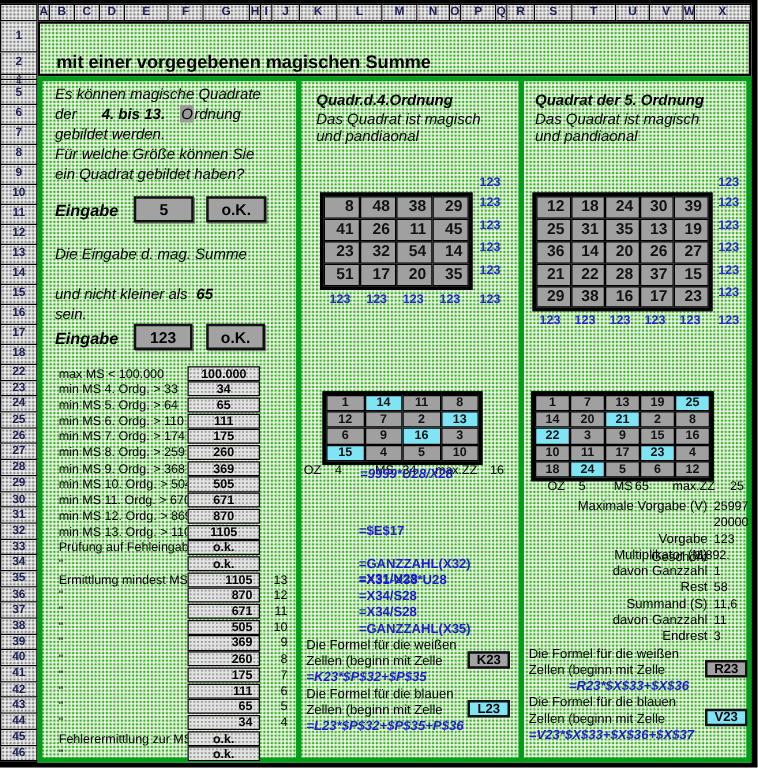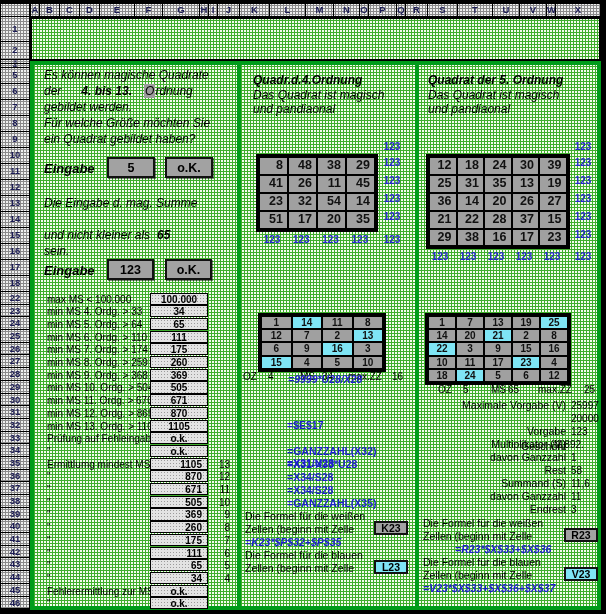--- a/index.html
+++ b/index.html
@@ -134,31 +134,32 @@
       <div class="row-h dots-gray" style="height: 12.7px; line-height: 11px;">40</div>
       <div class="row-h dots-gray" style="height: 12.7px; line-height: 11px;">41</div>
       <div class="row-h dots-gray" style="height: 12.7px; line-height: 11px;">42</div>
       <div class="row-h dots-gray" style="height: 12.7px; line-height: 11px;">43</div>
       <div class="row-h dots-gray" style="height: 12.7px; line-height: 11px;">44</div>
       <div class="row-h dots-gray" style="height: 12.7px; line-height: 11px;">45</div>
       <div class="row-h dots-gray" style="height: 12.7px; line-height: 11px;">46</div>
     </div>
 
   <div id="title-box" class="abs dots-green"></div>
+  <div class="title-line" style="top:42px;left:45px;z-index:4;">mit einer vorgegebenen magischen Summe</div>
 
   <div class="panel" style="left:30px;top:61px;width:211px;height:549px;"></div>
   <div class="panel" style="left:237px;top:61px;width:182px;height:549px;"></div>
   <div class="panel" style="left:415px;top:61px;width:186px;height:549px;"></div>
 
   <div class="abs t12 z4" style="left:44px;top:68px;">Es können magische Quadrate</div>
   <div class="abs t12 z4" style="left:44px;top:84px;">
     <span>der</span><span class="b12" style="margin-left:20px;">4. bis 13.</span><span style="margin-left:12px;"><span class="o-hi">O</span><span>rdnung</span></span>
   </div>
   <div class="abs t12 z4" style="left:44px;top:100px;">gebildet werden.</div>
-  <div class="abs t12 z4" style="left:44px;top:116px;">Für welche Größe möchten Sie</div>
+  <div class="abs t12 z4" style="left:44px;top:116px;">Für welche Größe können Sie</div>
   <div class="abs t12 z4" style="left:44px;top:132px;">ein Quadrat gebildet haben?</div>
 
   <div class="abs b13 z4" style="left:44px;top:161px;">Eingabe</div>
   <div class="abs gray-box" style="left:107px;top:157px;width:48px;height:21px;line-height:18px;">5</div>
   <div class="abs gray-box" style="left:165px;top:157px;width:48px;height:21px;line-height:18px;">o.K.</div>
 
   <div class="abs t12 z4" style="left:44px;top:196px;">Die Eingabe d. mag. Summe</div>
   <div class="abs t12 z4" style="left:44px;top:228px;">
     <span>und nicht kleiner als</span><span class="b12" style="margin-left:7px;">65</span>
   </div>
@@ -350,20 +351,21 @@
       <div class="abs formula" style="left: 287px; top: 484px;">=X34/S28</div>
       <div class="abs formula" style="left: 287px; top: 497px;">=GANZZAHL(X35)</div>
     </div>
   <div class="abs note" style="left:245px;top:510px;">Die Formel für die weißen</div>
   <div class="abs note" style="left:245px;top:523px;">Zellen (beginn mit Zelle</div>
   <div class="abs ref-box" style="left:374px;top:521px;">K23</div>
   <div class="abs formula z4" style="left:245px;top:536px;">=K23*$P$32+$P$35</div>
   <div class="abs note" style="left:245px;top:549px;">Die Formel für die blauen</div>
   <div class="abs note" style="left:245px;top:562px;">Zellen (beginn mit Zelle</div>
   <div class="abs ref-box cyan" style="left:374px;top:560px;">L23</div>
+  <div class="abs formula z4" style="left:245px;top:575px;">=L23*$P$32+$P$35+P$36</div>
 
   <div class="abs b12 z4" style="left:428px;top:73px;">Quadrat der 5. Ordnung</div>
   <div class="abs t12 z4" style="left:428px;top:88px;">Das Quadrat ist magisch</div>
   <div class="abs t12 z4" style="left:428px;top:102px;">und pandiaonal</div>
   <div id="right-big-square" class="square big" style="left: 426px; top: 154px; grid-template-columns: repeat(5, 27.5px); grid-auto-rows: 17.9px;">
       <div class="cell" style="line-height: 15.9px;">12</div>
       <div class="cell" style="line-height: 15.9px;">18</div>
       <div class="cell" style="line-height: 15.9px;">24</div>
       <div class="cell" style="line-height: 15.9px;">30</div>
       <div class="cell" style="line-height: 15.9px;">39</div>

